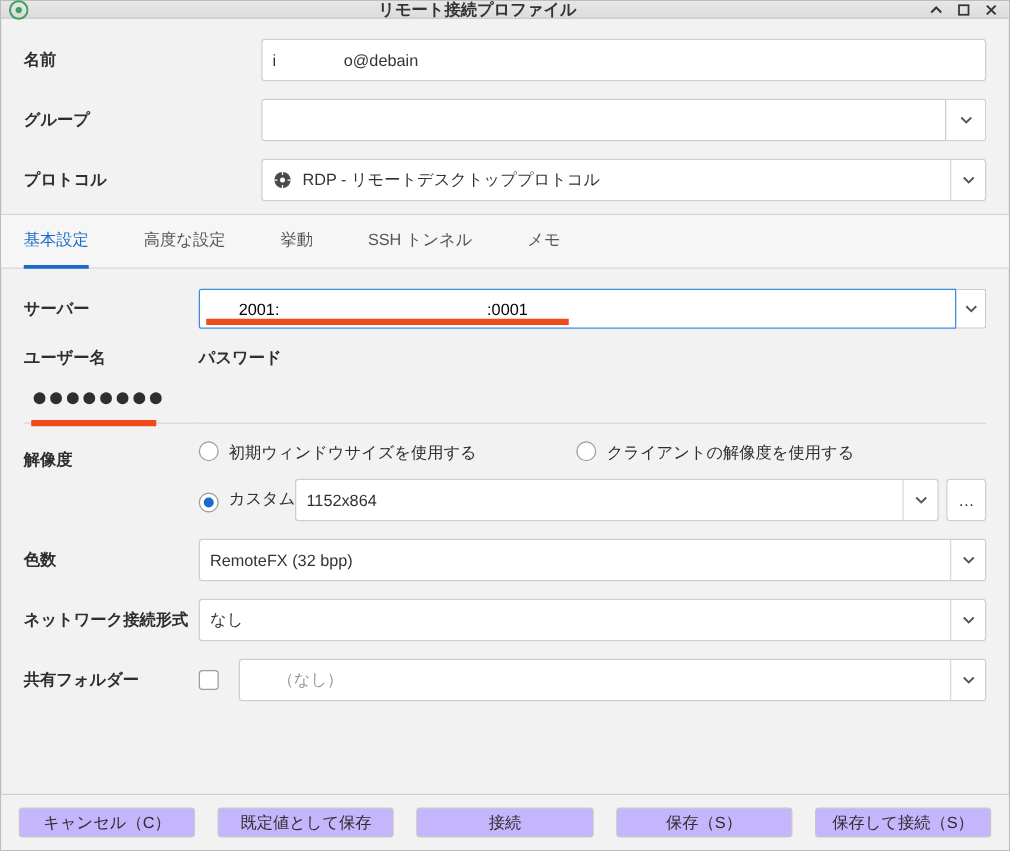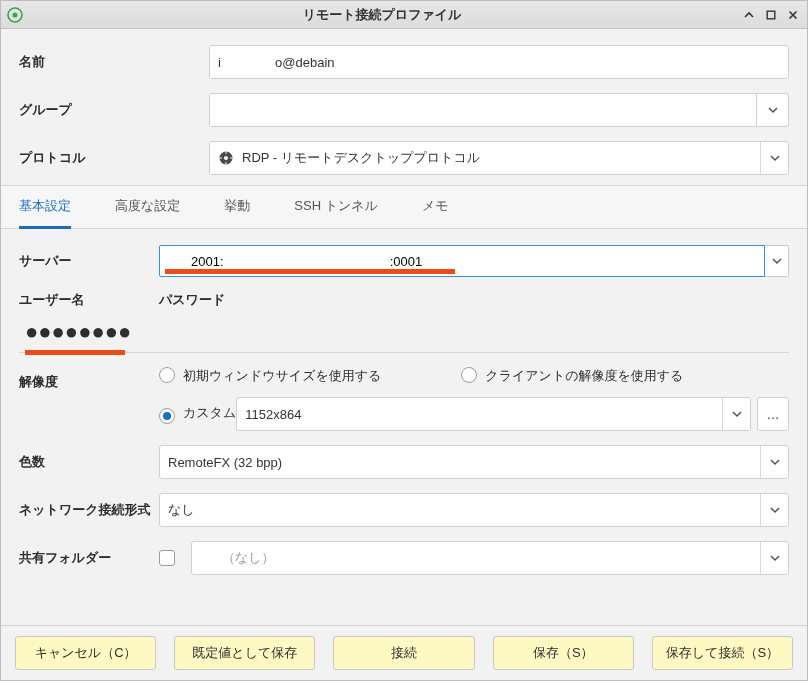--- a/index.html
+++ b/index.html
@@ -17,21 +17,21 @@
     background: #f2f2f2;
     width: 808px;
     height: 681px;
     display: flex;
     flex-direction: column;
     border: 1px solid #bdbdbd;
   }
   .titlebar {
     background: linear-gradient(#e7e7e7,#dcdcdc);
     border-bottom: 1px solid #c3c3c3;
-    height: 28px;
+    height: 14px;
     display: flex;
     align-items: center;
     padding: 0 6px;
     gap: 6px;
   }
   .titlebar .app-icon {
     width: 16px; height: 16px;
     flex: 0 0 auto;
   }
   .titlebar .title {
@@ -199,23 +199,23 @@
   .footer {
     border-top: 1px solid #d0d0d0;
     padding: 10px 14px;
     display:flex;
     gap: 18px;
     justify-content: flex-start;
     background:#f2f2f2;
   }
   .footer .fbtn {
     flex:1;
-    height:34px;
+    height:24px;
     border:1px solid #c8c8c8;
-    background:#fef9c3;
+    background:#c4b5fd;
     border-radius:3px;
     display:flex; align-items:center; justify-content:center;
     font-size:13px;
   }
   svg { display:block; }
 </style>
 </head>
 <body>
 
 <div class="window">

